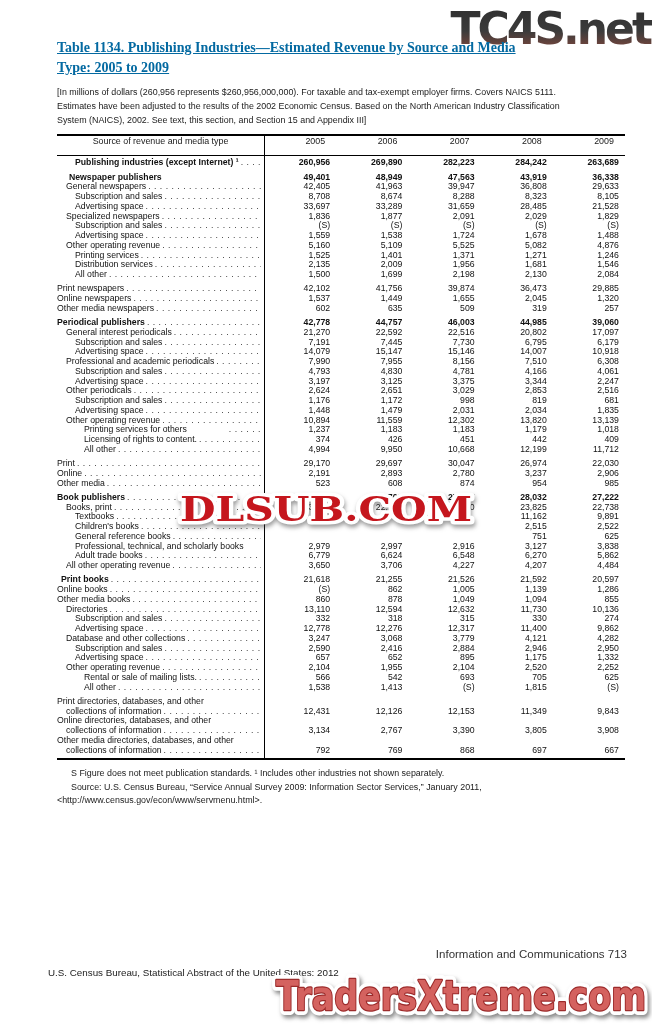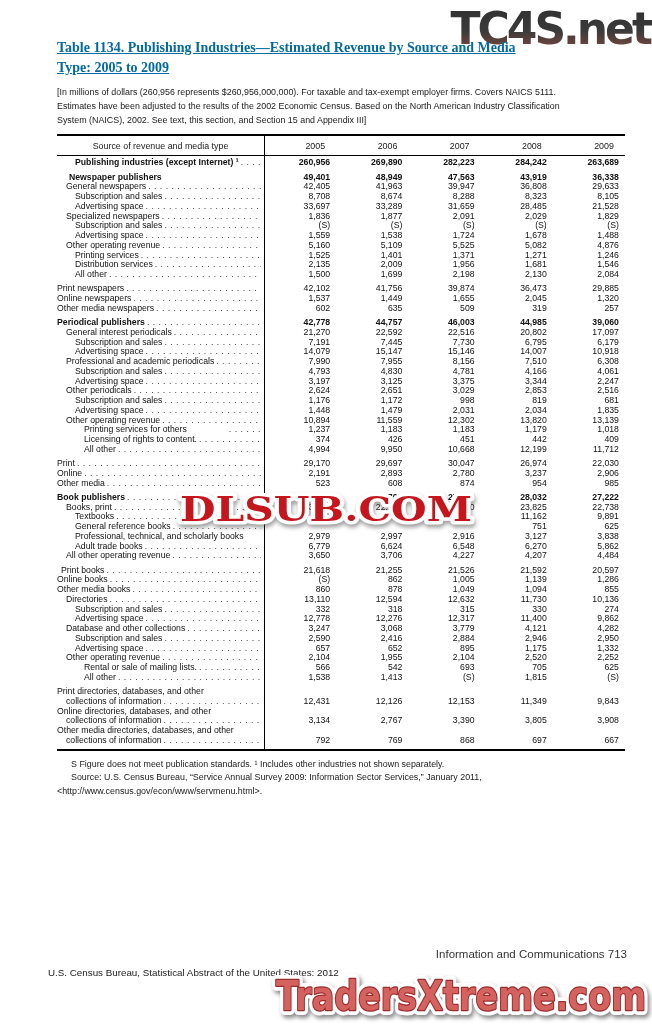--- a/index.html
+++ b/index.html
@@ -5,21 +5,21 @@
   html,body{margin:0;padding:0;}
   body{width:652px;height:1024px;background:#fff;position:relative;overflow:hidden;
        font-family:"Liberation Sans",sans-serif;color:#111;}
   .content{position:absolute;left:57px;top:38px;width:568px;}
   .title{font-family:"Liberation Serif",serif;font-weight:bold;font-size:14px;
          line-height:20px;color:#0369a1;text-decoration:underline;}
   .note{margin-top:8px;font-size:8.9px;line-height:13.8px;color:#1a1a1a;}
   .tbl{margin-top:7px;border-top:2px solid #000;border-bottom:2px solid #000;
        position:relative;padding-bottom:3px;}
   .vline{position:absolute;left:207px;top:0;bottom:0;width:1px;background:#000;}
-  .thead{display:flex;align-items:center;height:19px;border-bottom:1.2px solid #000;
+  .thead{display:flex;height:19px;border-bottom:1.2px solid #000;
          font-size:8.9px;color:#1a1a1a;}
   .th-label{width:207px;text-align:center;}
   .th-year{width:72.2px;text-align:right;padding-right:11px;box-sizing:border-box;}
   #rows{padding-top:2px;font-size:8.7px;}
   .row{display:flex;height:9.75px;line-height:9.75px;}
   .row.gap{margin-top:4.5px;}
   .row.bold{font-weight:bold;}
   .lbl{width:207px;display:flex;box-sizing:border-box;padding-right:3px;overflow:hidden;}
   .lt{white-space:nowrap;}
   .leader{flex:1;overflow:hidden;white-space:nowrap;color:#333;margin-left:2px;font-weight:normal;}
@@ -449,20 +449,31 @@
             <span class="leader"></span>
           </div>
           <div class="val"></div>
           <div class="val"></div>
           <div class="val"></div>
           <div class="val">11,162</div>
           <div class="val">9,891</div>
         </div>
         <div class="row">
           <div class="lbl" style="padding-left: 18px;">
+            <span class="lt">Children's books</span>
+            <span class="leader"></span>
+          </div>
+          <div class="val"></div>
+          <div class="val"></div>
+          <div class="val"></div>
+          <div class="val">2,515</div>
+          <div class="val">2,522</div>
+        </div>
+        <div class="row">
+          <div class="lbl" style="padding-left: 18px;">
             <span class="lt">General reference books</span>
             <span class="leader"></span>
           </div>
           <div class="val"></div>
           <div class="val"></div>
           <div class="val"></div>
           <div class="val">751</div>
           <div class="val">625</div>
         </div>
         <div class="row">
@@ -492,21 +503,21 @@
             <span class="lt">All other operating revenue</span>
             <span class="leader"></span>
           </div>
           <div class="val">3,650</div>
           <div class="val">3,706</div>
           <div class="val">4,227</div>
           <div class="val">4,207</div>
           <div class="val">4,484</div>
         </div>
         <div class="row gap">
-          <div class="lbl" style="padding-left: 4px;">
+          <div class="lbl" style="padding-left: 4px; font-weight: bold;">
             <span class="lt">Print books</span>
             <span class="leader"></span>
           </div>
           <div class="val">21,618</div>
           <div class="val">21,255</div>
           <div class="val">21,526</div>
           <div class="val">21,592</div>
           <div class="val">20,597</div>
         </div>
         <div class="row">

